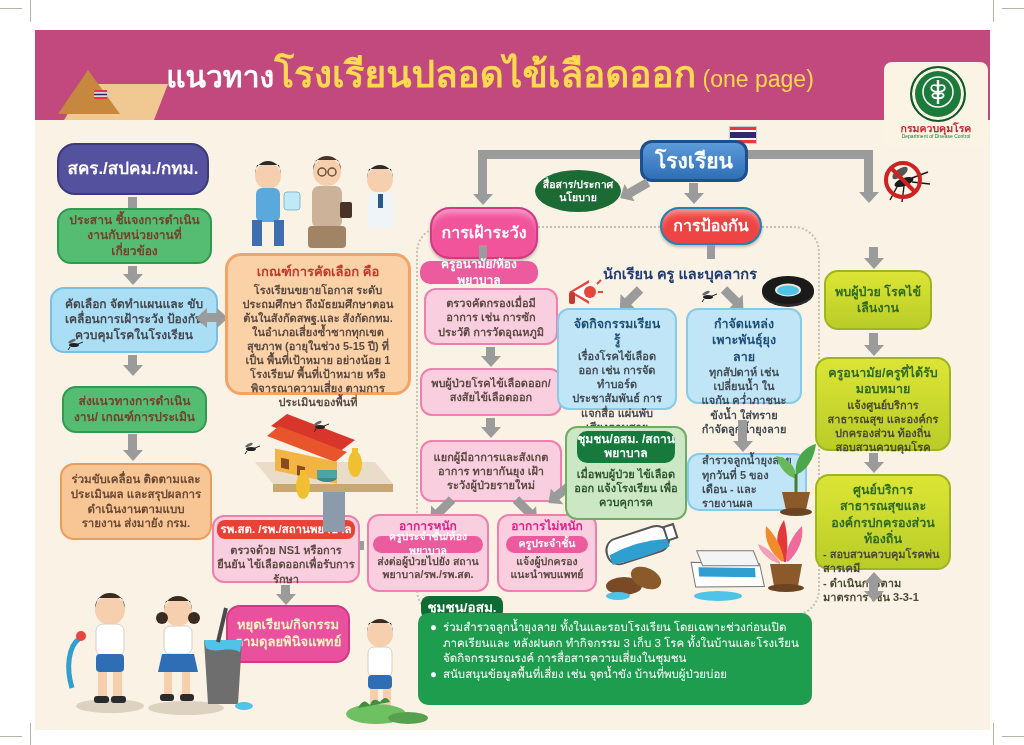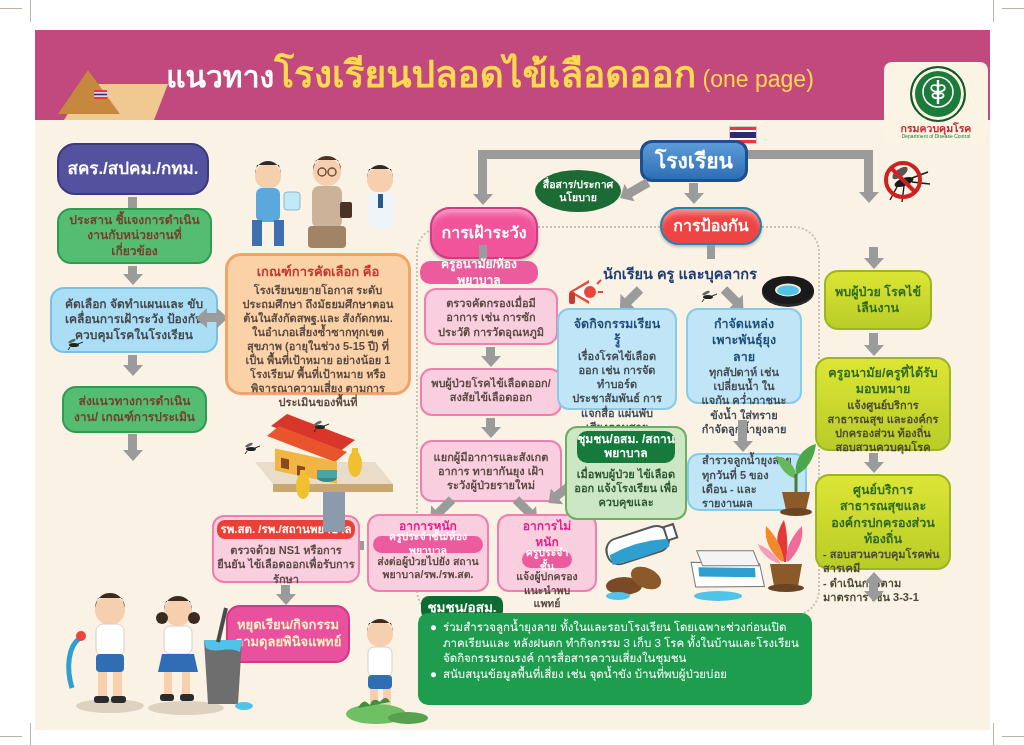--- a/index.html
+++ b/index.html
@@ -118,20 +118,23 @@
   <div class="arrow-d" style="left:128px;top:266px;height:9px;"></div>
   <div class="b bluelt" style="left:50px;top:287px;width:168px;height:66px;">
     <span>คัดเลือก จัดทำแผนและ ขับเคลื่อนการเฝ้าระวัง ป้องกัน ควบคุมโรคในโรงเรียน</span>
   </div>
   <div class="arrow-h2" style="left:206px;top:313px;width:12px;"></div>
   <div class="arrow-d" style="left:128px;top:355px;height:11px;"></div>
   <div class="b greenb" style="left:62px;top:386px;width:145px;height:47px;">
     <span>ส่งแนวทางการดำเนินงาน/ เกณฑ์การประเมิน</span>
   </div>
   <div class="arrow-d" style="left:128px;top:434px;height:17px;"></div>
+  <div class="b peach" style="left:60px;top:463px;width:152px;height:77px;">
+    <span>ร่วมขับเคลื่อน ติดตามและ ประเมินผล และสรุปผลการ ดำเนินงานตามแบบรายงาน ส่งมายัง กรม.</span>
+  </div>
 
   <div class="abs" style="left:232px;top:150px;width:180px;height:103px;">
     <svg width="180" height="103" viewBox="0 0 180 103">
       <circle cx="36" cy="26" r="13" fill="#f6cfae"></circle>
         <path d="M23 24 a13 13 0 0 1 26 0 l-2 -9 -22 0 z" fill="#2b2b2b"></path>
       <rect x="24" y="38" width="24" height="34" rx="6" fill="#5aa8dc"></rect>
       <rect x="20" y="70" width="10" height="26" fill="#3f6fae"></rect>
         <rect x="42" y="70" width="10" height="26" fill="#3f6fae"></rect>
       <rect x="52" y="42" width="16" height="18" rx="3" fill="#bfe9f7" stroke="#8fb9c9"></rect>
       <circle cx="95" cy="22" r="14" fill="#f6cfae"></circle>
@@ -211,21 +214,21 @@
   <div class="arrow-r" style="left:516px;top:495px;width:20px;transform:rotate(45deg);"></div>
   <div class="arrow-r dbl" style="left:556px;top:492px;width:26px;transform:rotate(-38deg);"></div>
 
   <div class="b pinkcard" style="left:367px;top:514px;width:122px;height:78px;padding:3px 3px;">
     <div style="color:#e0218a;font-size:12px;">อาการหนัก</div>
     <div class="pinkband" style="margin:1px 1px;height:17px;font-size:10.5px;">
       <span>ครูประจำชั้น/ห้องพยาบาล</span>
     </div>
     <div style="font-size:10.5px;margin-top:2px;">ส่งต่อผู้ป่วยไปยัง สถานพยาบาล/รพ./รพ.สต.</div>
   </div>
-  <div class="b pinkcard" style="left:497px;top:514px;width:100px;height:78px;padding:3px 17px;">
+  <div class="b pinkcard" style="left:497px;top:514px;width:100px;height:78px;padding:3px 1px;">
     <div style="color:#e0218a;font-size:12px;">อาการไม่หนัก</div>
     <div class="pinkband" style="margin:1px 6px;height:17px;font-size:10.5px;">
       <span>ครูประจำชั้น</span>
     </div>
     <div style="font-size:10.5px;margin-top:2px;">แจ้งผู้ปกครอง แนะนำพบแพทย์</div>
   </div>
 
   <div class="line" style="left:707px;top:245px;width:8px;height:14px;"></div>
   <div class="audience abs" style="left:590px;top:262px;width:180px;">
     <span>นักเรียน ครู และบุคลากร</span>
@@ -255,21 +258,21 @@
     <div>เรื่องโรคไข้เลือดออก เช่น การจัดทำบอร์ด ประชาสัมพันธ์ การแจกสื่อ แผ่นพับ เสียงตามสาย กิจกรรมหน้าเสาธง</div>
   </div>
   <div class="b bluecard" style="left:686px;top:308px;width:116px;height:96px;">
     <div class="bt">กำจัดแหล่ง เพาะพันธุ์ยุงลาย</div>
     <div>ทุกสัปดาห์ เช่น เปลี่ยนน้ำ ในแจกัน คว่ำภาชนะขังน้ำ ใส่ทรายกำจัดลูกน้ำยุงลาย</div>
   </div>
   <div class="b greencard" style="left:565px;top:426px;width:122px;height:94px;padding:0;">
     <div class="dgband" style="margin:3px 10px 0 10px;height:32px;">
       <span>ชุมชน/อสม. /สถานพยาบาล</span>
     </div>
-    <div style="padding:4px 5px;">เมื่อพบผู้ป่วย ไข้เลือดออก แจ้งโรงเรียน เพื่อควบคุขและ</div>
+    <div style="padding:4px 5px;">เมื่อพบผู้ป่วย ไข้เลือดออก แจ้งโรงเรียน เพื่อควบคุการค</div>
   </div>
   <div class="arrow-d" style="left:738px;top:420px;height:22px;"></div>
   <div class="b bluecard" style="left:687px;top:453px;width:120px;height:58px;display:flex;align-items:center;">
     <span style="text-align:left;">สำรวจลูกน้ำยุงลาย ทุกวันที่ 5 ของเดือน - และรายงานผล</span>
   </div>
   <div class="abs" style="left:772px;top:436px;width:48px;height:80px;">
     <svg width="48" height="80" viewBox="0 0 48 80">
       <path d="M24 40 C22 24 30 12 44 8 C42 24 34 34 26 38" fill="#4ca64c"></path>
       <path d="M24 42 C24 30 16 22 4 20 C8 34 16 40 22 42" fill="#67b85a"></path>
       <line x1="24" y1="38" x2="24" y2="56" stroke="#4a7a3a" stroke-width="3"></line>

